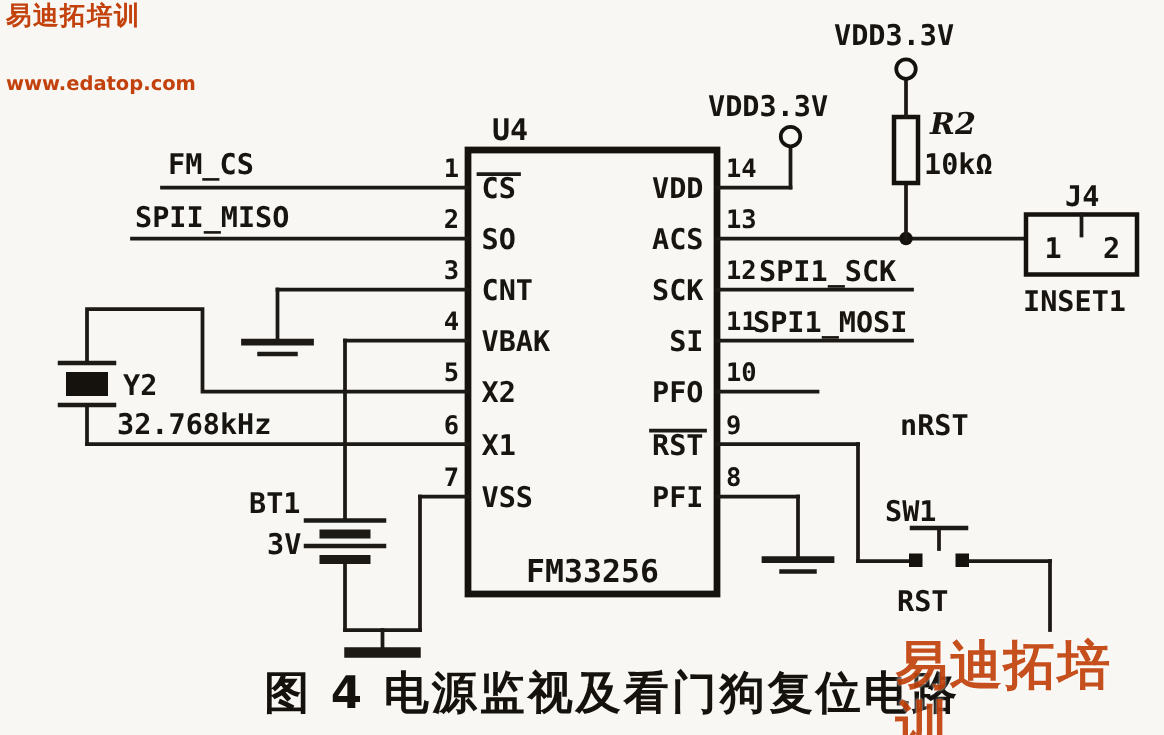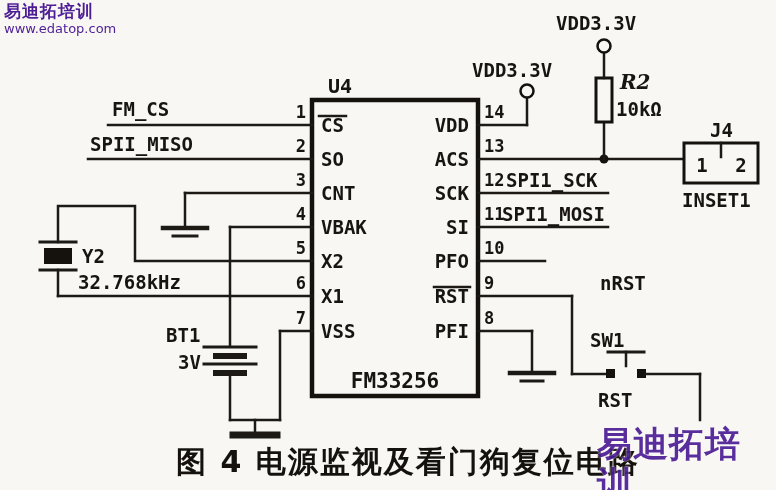--- a/index.html
+++ b/index.html
@@ -16,26 +16,26 @@
   .s21{font-size:21px;}
   .it{font-family:"DejaVu Serif",serif;font-style:italic;font-weight:bold;fill:#181511;font-size:20px;}
   .wire{stroke:#1d1a16;stroke-width:2.5;stroke-linecap:square;fill:none;}
   .w3{stroke-width:3;}
   .w4{stroke-width:4.5;}
   .w6{stroke-width:6;}
   .body-stroke{stroke:#15120e;stroke-width:4.5;fill:#f8f7f3;}
   .box-stroke{stroke:#15120e;stroke-width:3;fill:#f8f7f3;}
   .fill-ink{fill:#15120e;}
   .title-t{font-family:"DejaVu Sans",sans-serif;font-weight:bold;font-size:30px;fill:#15120e;letter-spacing:2px;}
-  .wm{position:absolute;color:#4c1d95;line-height:1.15;}
+  .wm{position:absolute;color:#c2410c;line-height:1.15;}
   .wm .brand{font-weight:bold;display:block;}
   .wm .site{display:block;}
   .wm-tl{left:4px;top:2px;}
   .wm-tl .brand{font-size:17px;letter-spacing:1px;}
-  .wm-tl .site{font-size:13px;font-weight:normal;}
+  .wm-tl .site{font-size:13px;font-weight:bold;margin-top:28px;}
   .wm-br{left:597px;top:424px;opacity:.92;text-align:left;}
   .wm-br .brand{font-size:35px;letter-spacing:1px;text-shadow:0 0 2px #fff;}
 </style>
 </head>
 <body>
 
 <div class="page">
 
 <svg width="776" height="490" viewBox="0 0 776 490">
 

